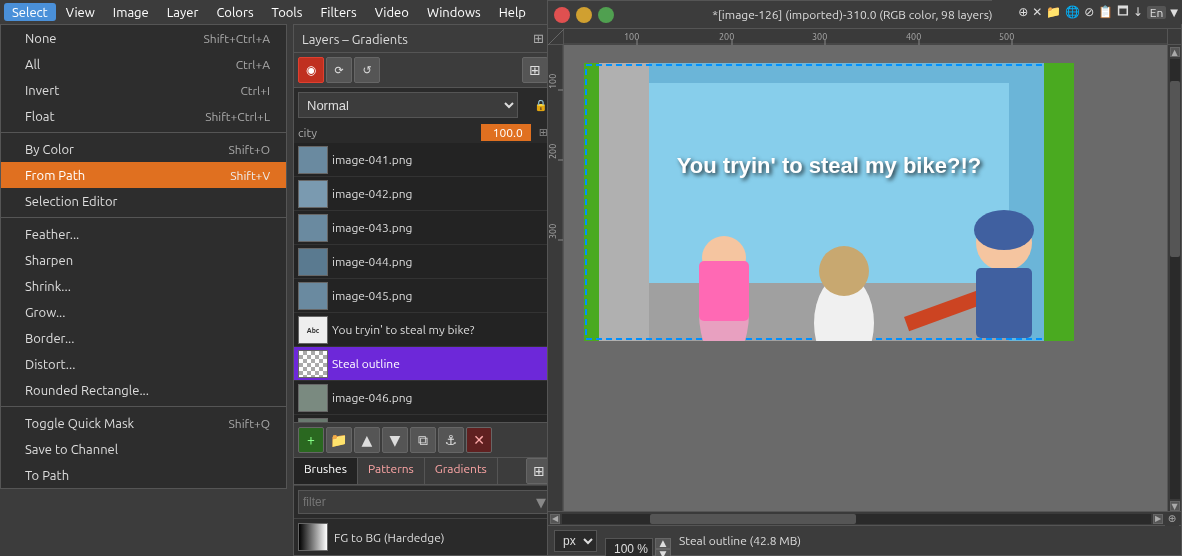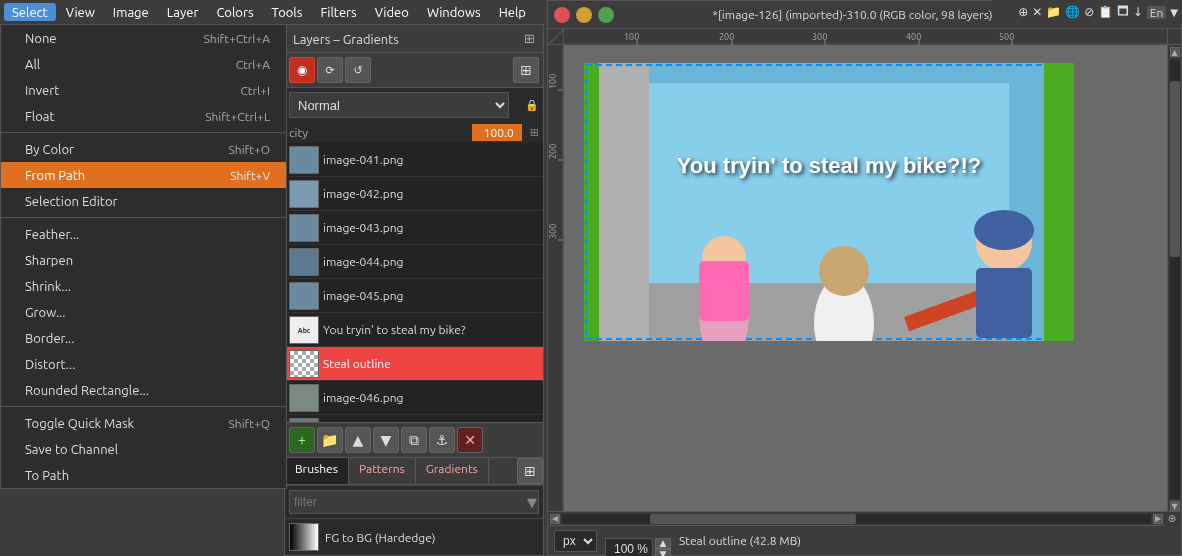--- a/index.html
+++ b/index.html
@@ -69,21 +69,21 @@
     .menu-separator {
       height: 1px;
       background: #555;
       margin: 3px 0;
     }
 
     
     .layers-panel {
       position: absolute;
       top: 24px;
-      left: 284px;
+      left: 293px;
       width: 260px;
       height: 532px;
       background: #232323;
       border: 1px solid #555;
       display: flex;
       flex-direction: column;
     }
     .layers-panel-title {
       background: #3c3c3c;
       color: #ddd;
@@ -158,21 +158,21 @@
     .layer-item {
       display: flex;
       align-items: center;
       height: 34px;
       padding: 2px 4px;
       cursor: pointer;
       border-bottom: 1px solid #333;
       gap: 4px;
     }
     .layer-item.selected {
-      background: #ef4444;
+      background: #6d28d9;
       justify-content: flex-end;
     }
     .layer-thumb {
       width: 30px;
       height: 28px;
       background: #555;
       border: 1px solid #666;
       flex-shrink: 0;
       display: flex;
       align-items: center;

